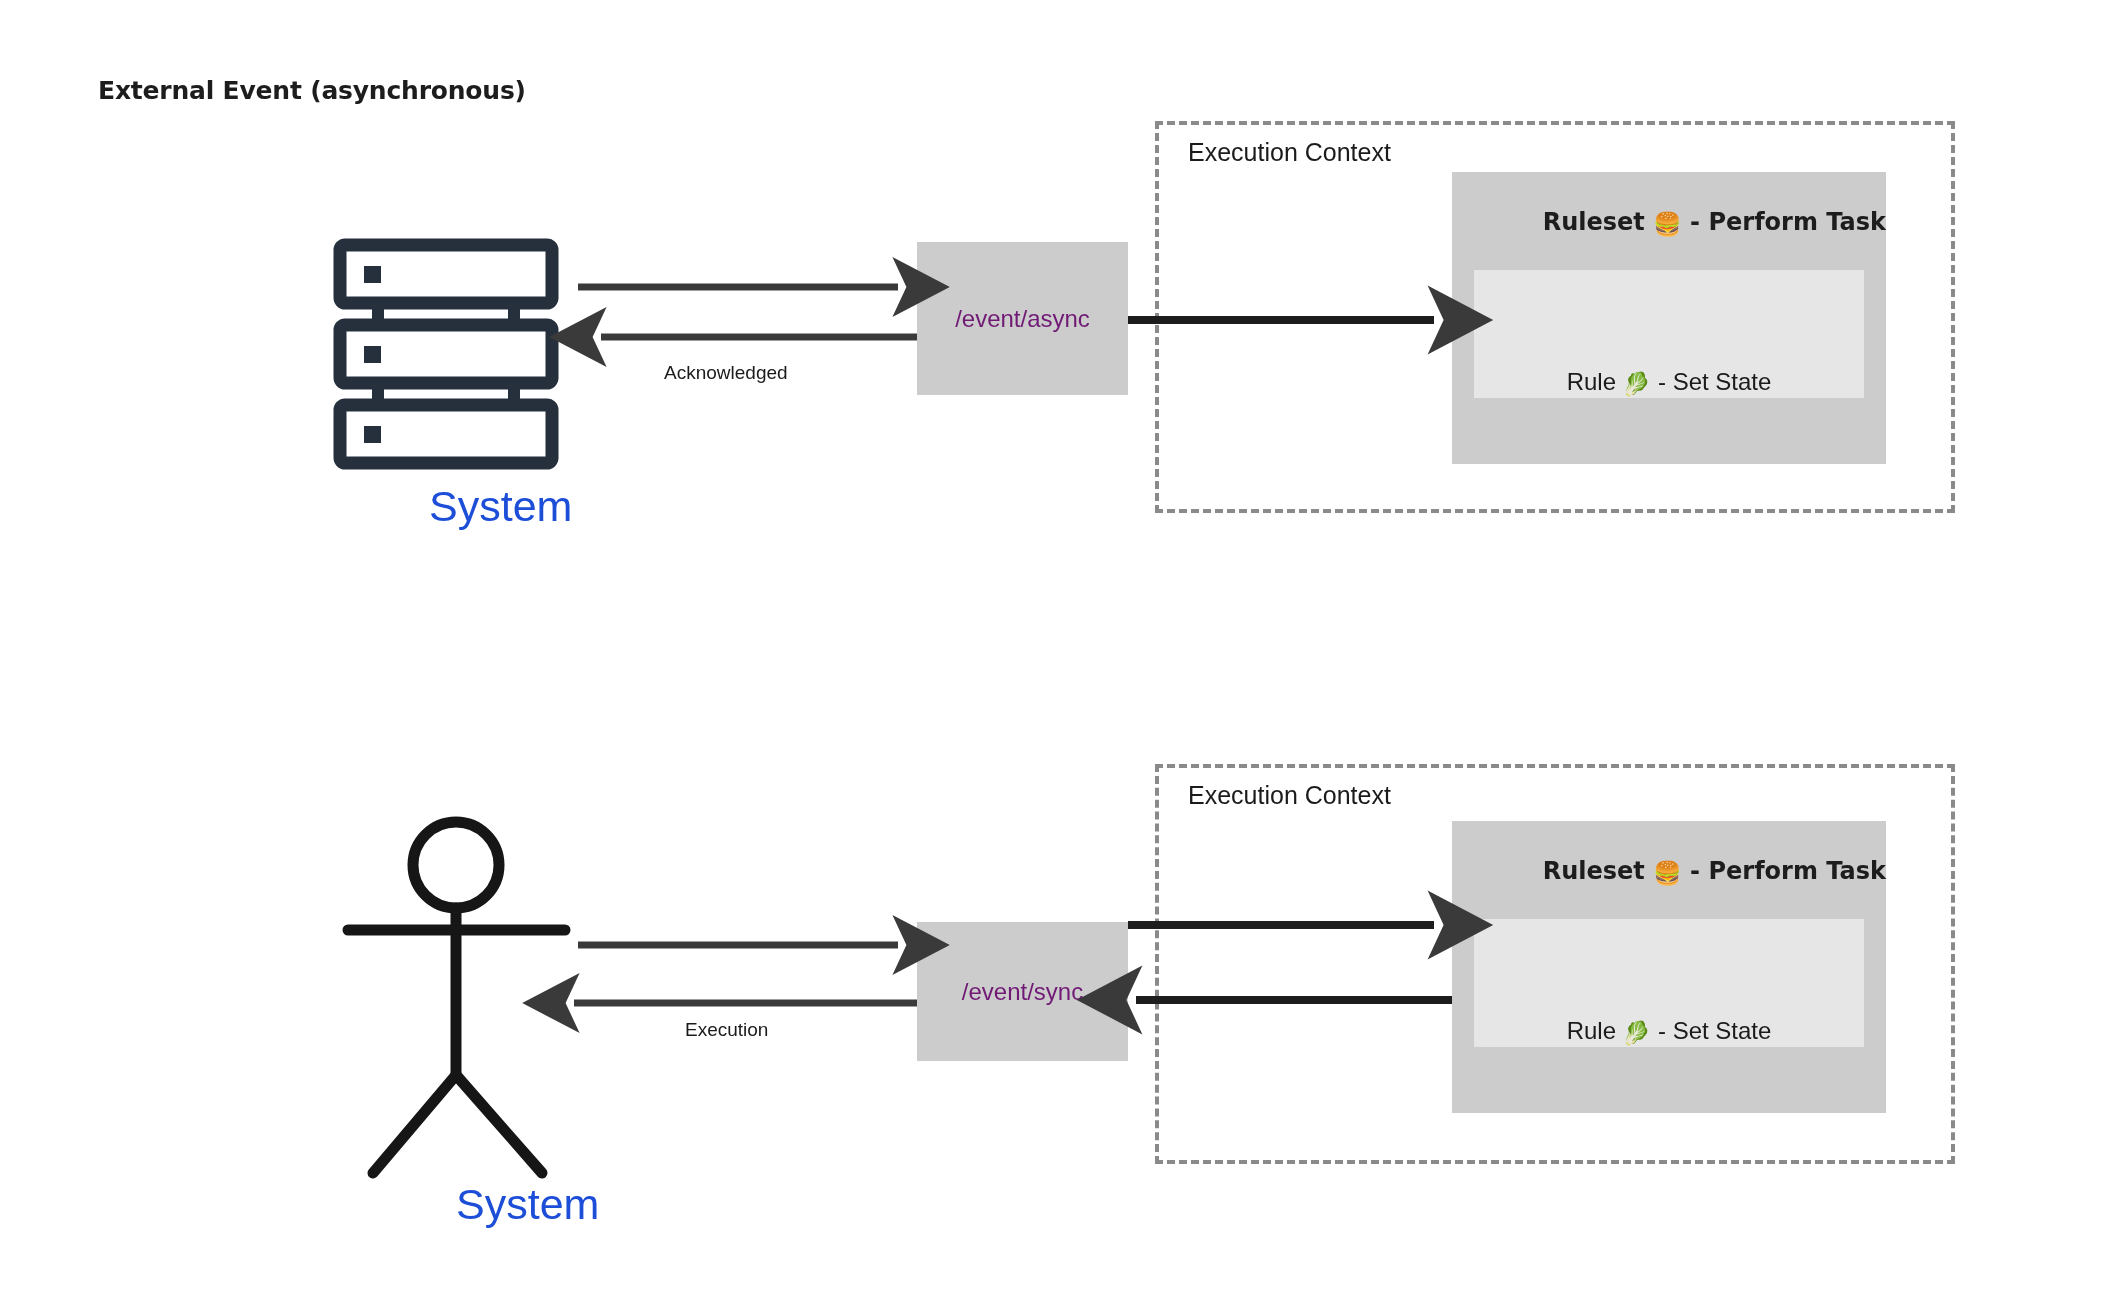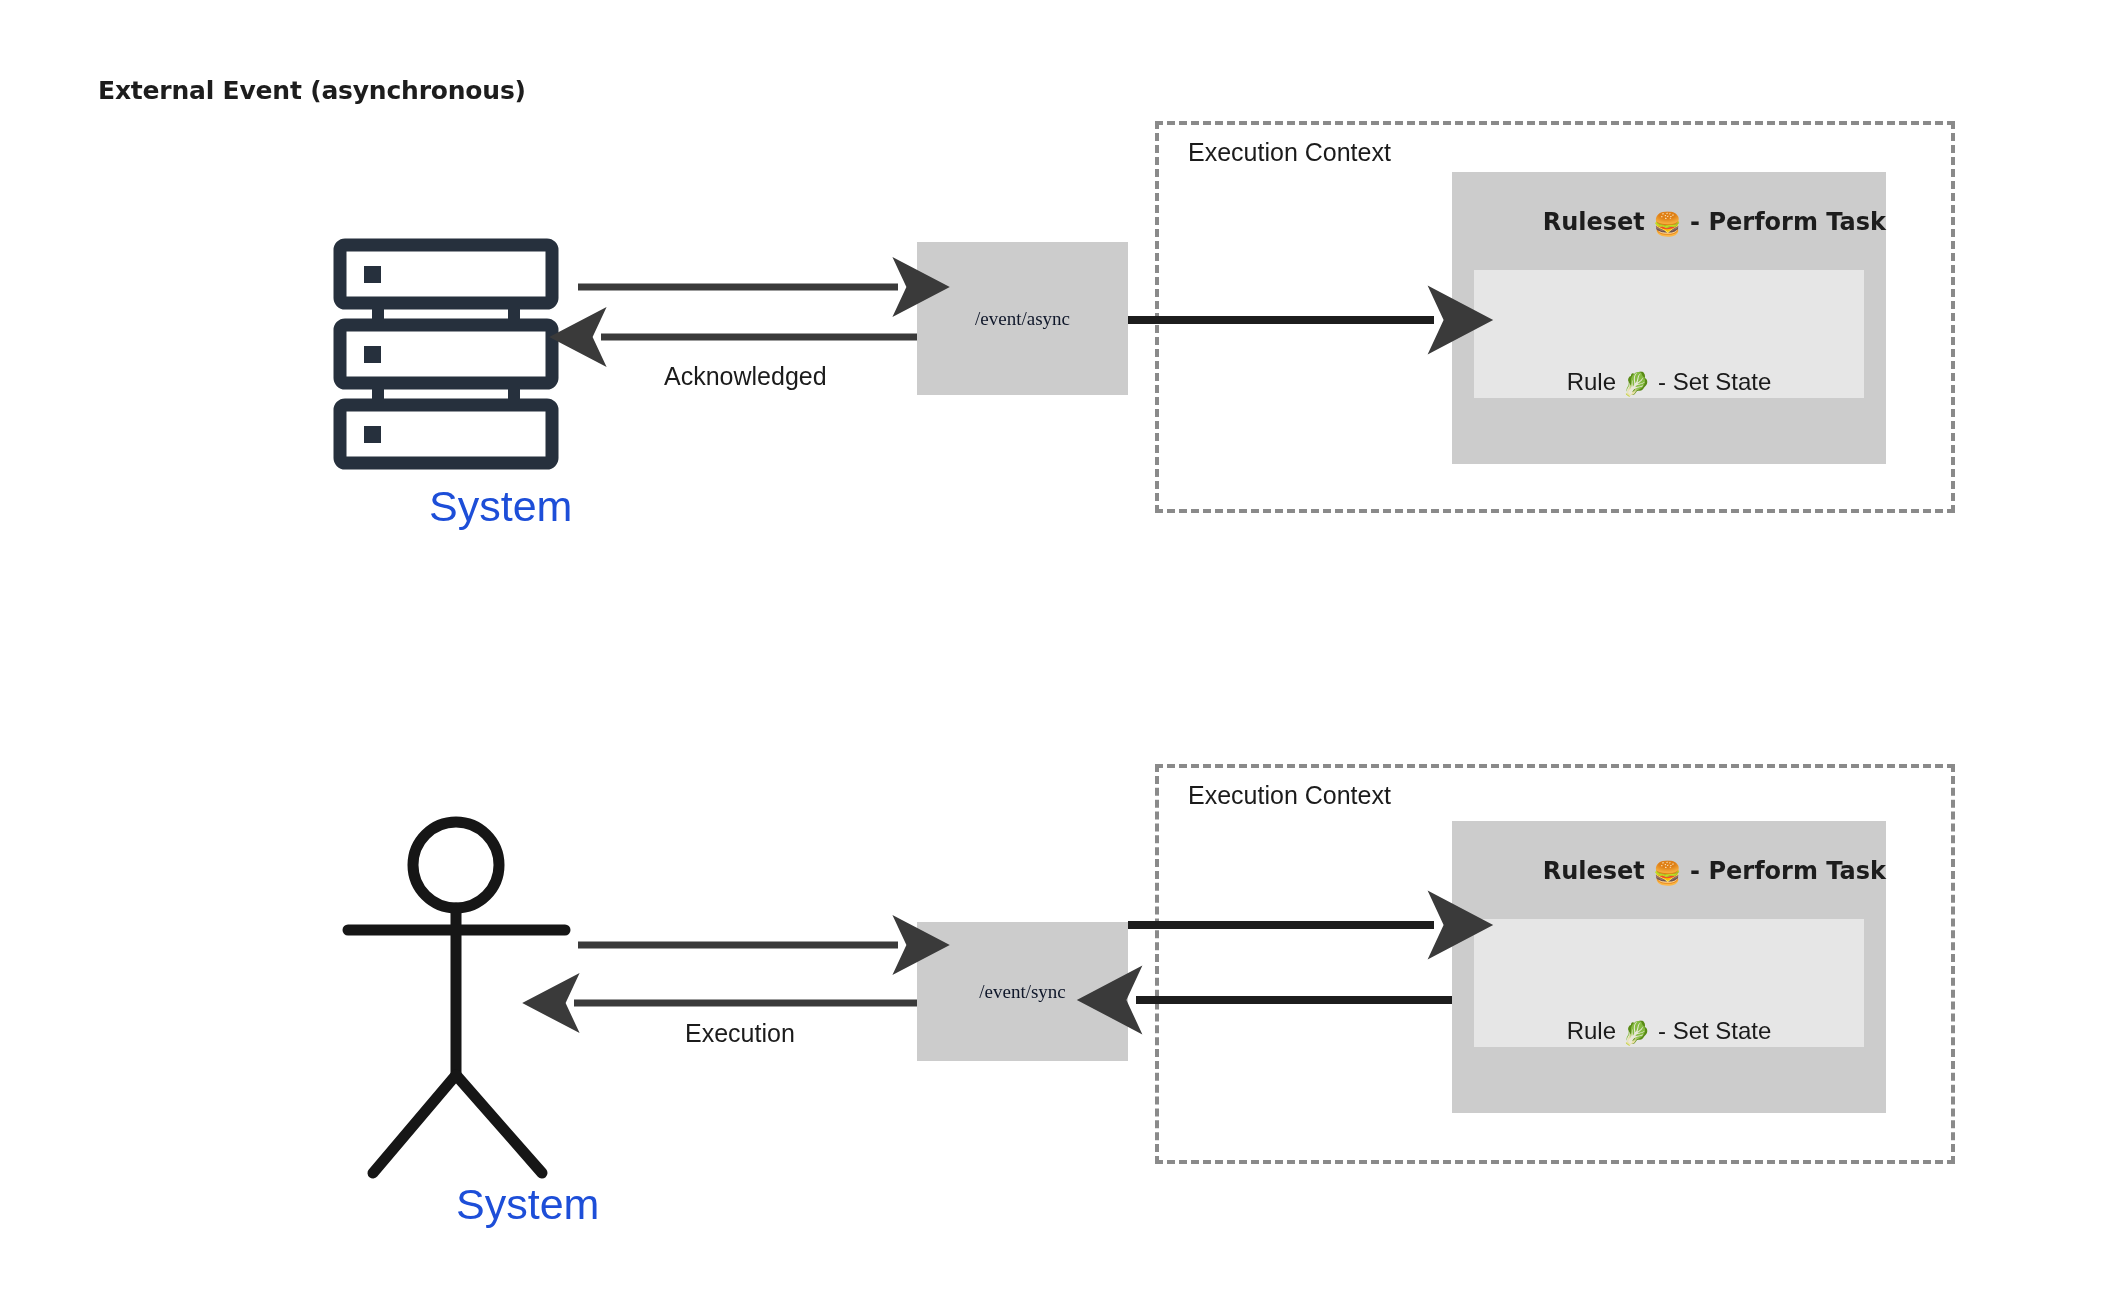--- a/index.html
+++ b/index.html
@@ -111,33 +111,33 @@
     vertical-align: -2px;
   }
 
   
   .event-box {
     position: absolute;
     background: #cccccc;
     display: flex;
     align-items: center;
     justify-content: center;
-    font-family: Liberation Serif, serif;
-    font-size: 19px;
-    color: #0f172a;
+    font-family: Liberation Sans, sans-serif;
+    font-size: 24px;
+    color: #701a75;
     white-space: nowrap;
   }
   #event-async { left: 917px; top: 242px; width: 211px; height: 153px; }
   #event-sync  { left: 917px; top: 922px; width: 211px; height: 139px; }
 
   
   .conn-label {
     position: absolute;
     font-family: "Liberation Sans", sans-serif;
-    font-size: 25px;
+    font-size: 19px;
     color: #1b1b1b;
     white-space: nowrap;
   }
   #label-ack  { left: 664px; top: 362px; }
   #label-done { left: 685px; top: 1019px; }
 
   
   .figure-caption {
     position: absolute;
     font-family: "Liberation Sans", sans-serif;

